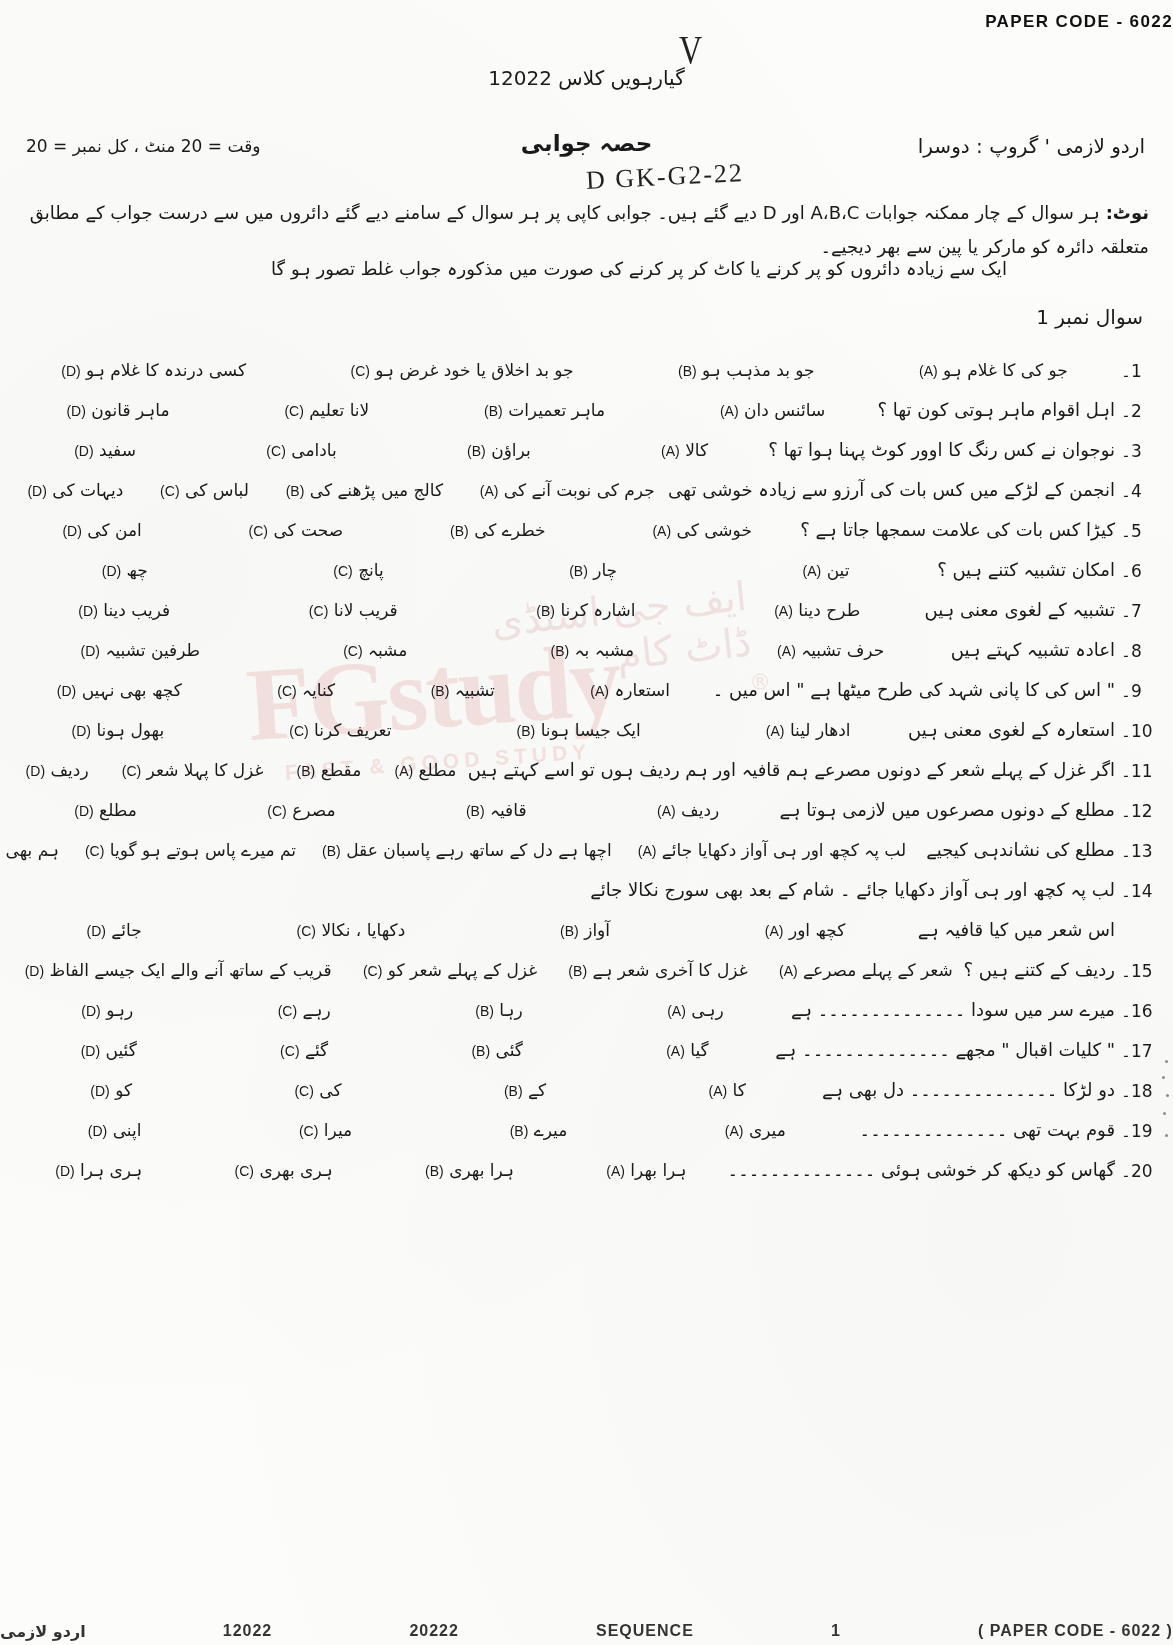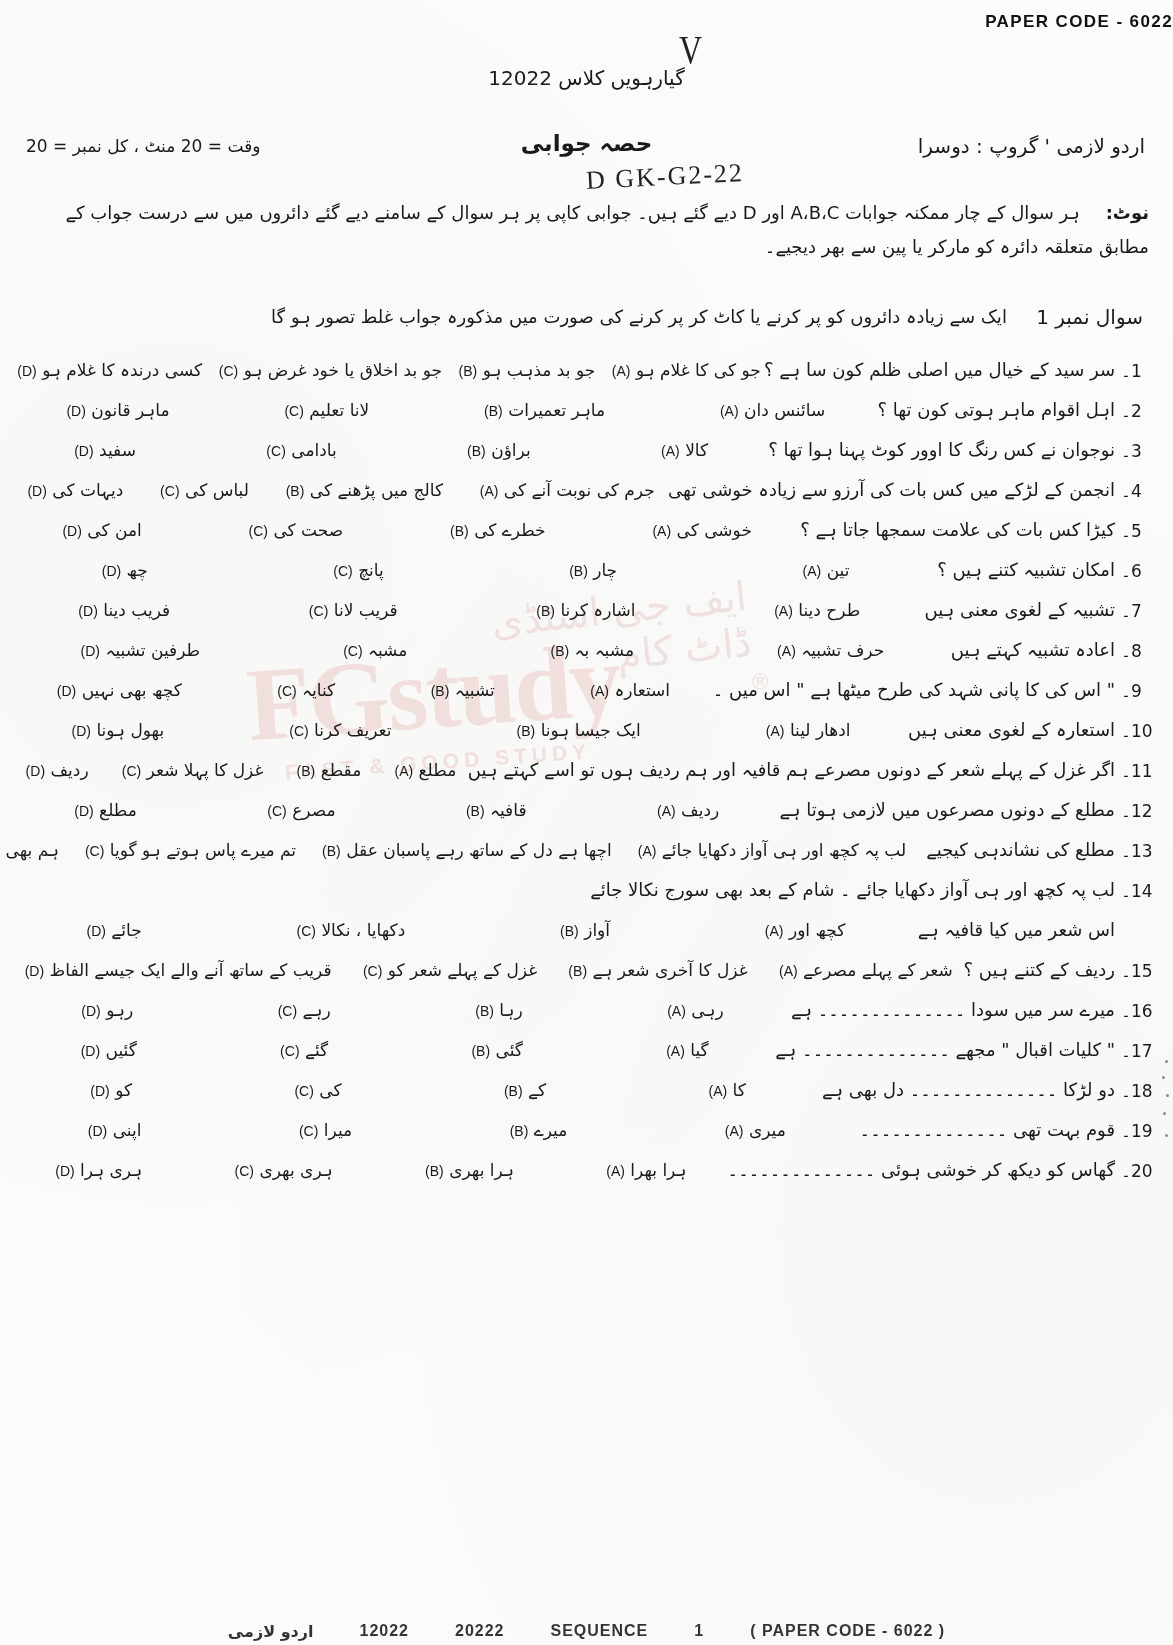--- a/index.html
+++ b/index.html
@@ -92,24 +92,24 @@
     position:absolute;left:586px;top:162px;
     font-family:"Liberation Serif", serif;
     font-size:26px;color:#222;letter-spacing:2px;
     transform:rotate(-3deg);
   }
   
   .note{
     position:absolute;top:196px;right:24px;width:1120px;
     direction:rtl;text-align:right;font-size:18px;line-height:1.9;
   }
-  .note-label{font-weight:bold;margin-left:20px;}
+  .note-label{font-weight:bold;}
   .note2{
     position:absolute;top:258px;right:24px;width:1020px;
-    direction:rtl;text-align:center;font-size:18px;margin-top:48px;
+    direction:rtl;text-align:center;font-size:18px;
   }
   .qno{
     position:absolute;top:305px;right:30px;
     direction:rtl;font-size:20px;
   }
   
   .qlist{
     position:absolute;top:358px;right:0;left:0;
     direction:rtl;
   }
@@ -136,21 +136,21 @@
   .opt{
     white-space:nowrap;font-size:17px;
   }
   .opt .lab{font-size:14px;font-family:"Liberation Sans",sans-serif;}
   
   .q13 .q-opts{justify-content:flex-start;gap:26px;}
   .q13 .q-text{padding-left:20px;}
   
   .footer{
     position:absolute;bottom:4px;left:0;right:0;
-    display:flex;flex-direction:row;justify-content:center;gap:46px;
+    display:flex;flex-direction:row;justify-content:space-between;gap:46px;
     font-family:"Liberation Sans", sans-serif;
     font-size:16px;font-weight:bold;letter-spacing:1px;color:#111;
     opacity:.85;
   }
   .footer .urdu-f{direction:rtl;font-family:"DejaVu Sans",sans-serif;}
   .edge-marks{
     position:absolute;right:3px;top:1050px;width:10px;height:120px;
     font-size:10px;line-height:1.05;color:#666;
   }
   .blot{
@@ -185,21 +185,20 @@
     <span>ہر سوال کے چار ممکنہ جوابات A،B،C اور D دیے گئے ہیں۔ جوابی کاپی پر ہر سوال کے سامنے دیے گئے دائروں میں سے درست جواب کے مطابق متعلقہ دائرہ  کو مارکر یا پین سے بھر دیجیے۔</span>
   </div>
   <div class="note2">ایک سے زیادہ دائروں کو پر کرنے یا کاٹ کر پر کرنے کی صورت میں مذکورہ جواب غلط تصور ہو گا</div>
 
   <div class="qno">سوال نمبر 1</div>
 
   <div class="qlist">
 
     <div class="q">
       <div class="q-num">1۔</div>
-      <div class="q-text">سر سید کے خیال میں اصلی ظلم کون سا ہے ؟</div>
       <div class="q-opts">
         <span class="opt"><span>جو کی کا غلام ہو</span> <span class="lab">(A)</span></span>
         <span class="opt"><span>جو بد مذہب ہو</span> <span class="lab">(B)</span></span>
         <span class="opt"><span>جو بد اخلاق یا خود غرض ہو</span> <span class="lab">(C)</span></span>
         <span class="opt"><span>کسی درندہ کا غلام ہو</span> <span class="lab">(D)</span></span>
       </div>
     </div>
 
     <div class="q">
       <div class="q-num">2۔</div>

